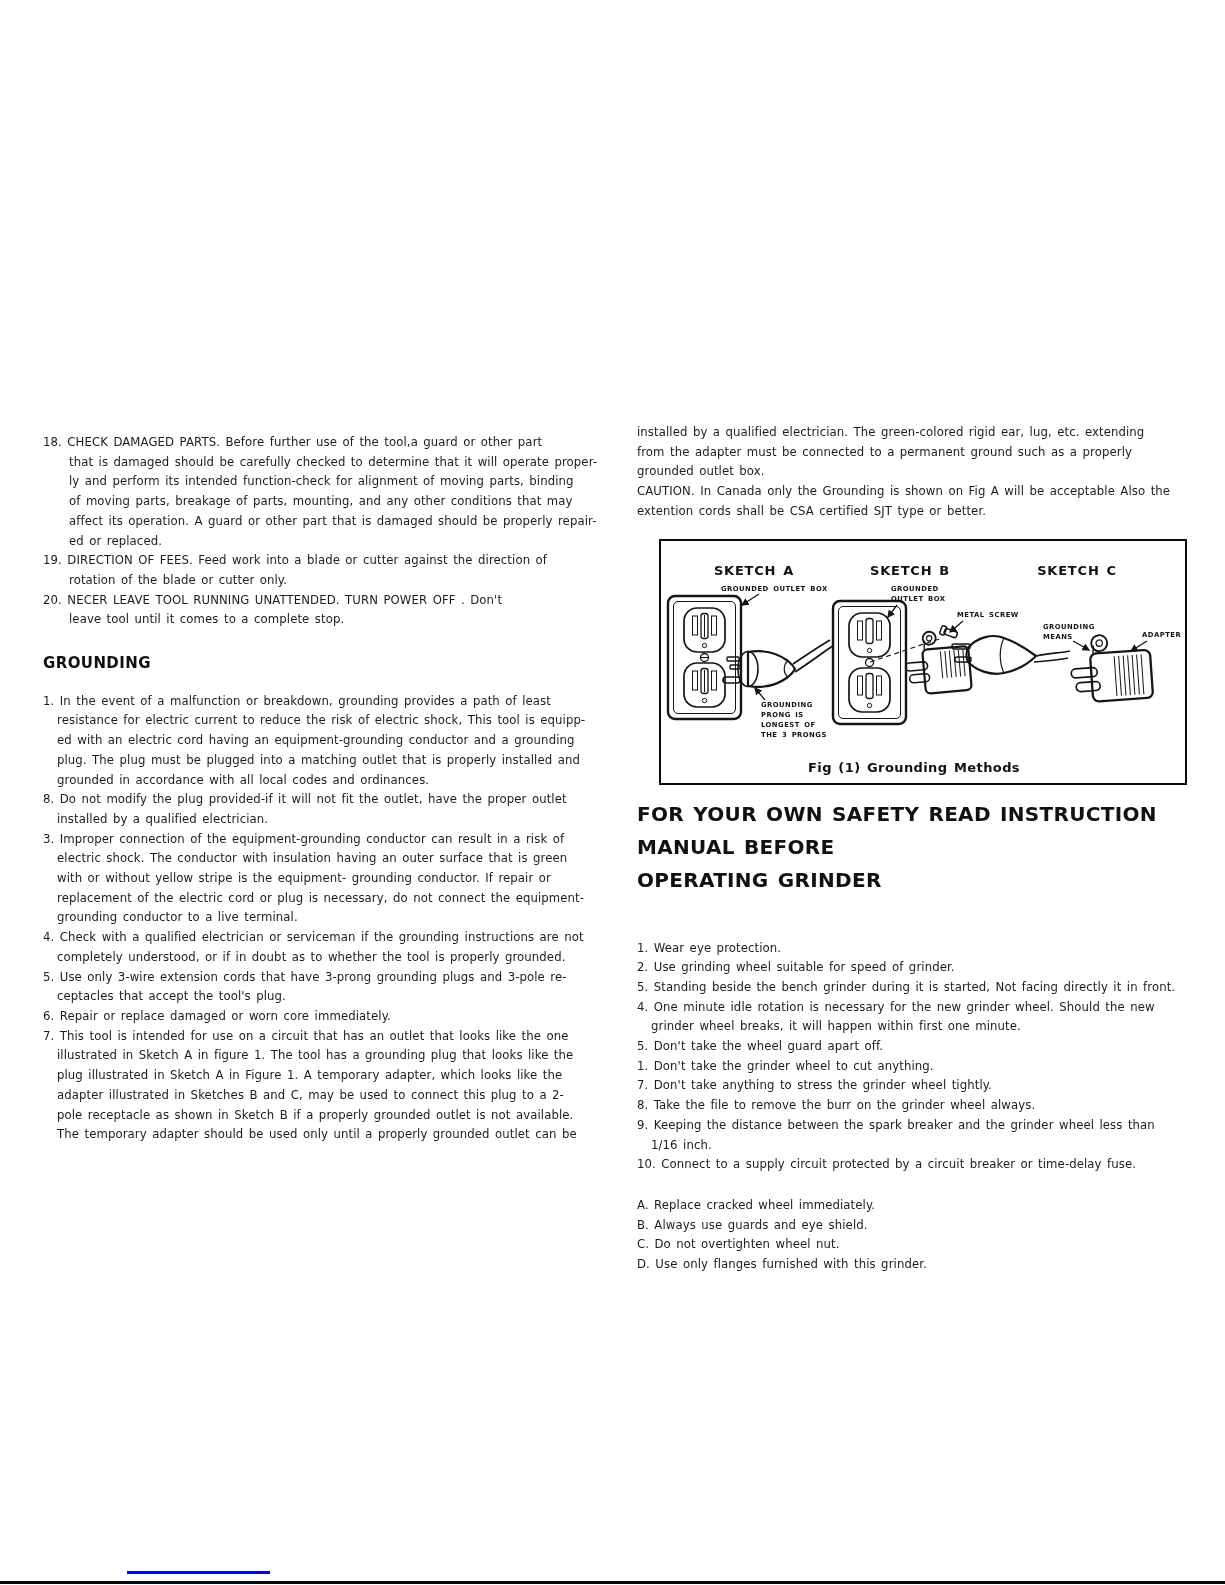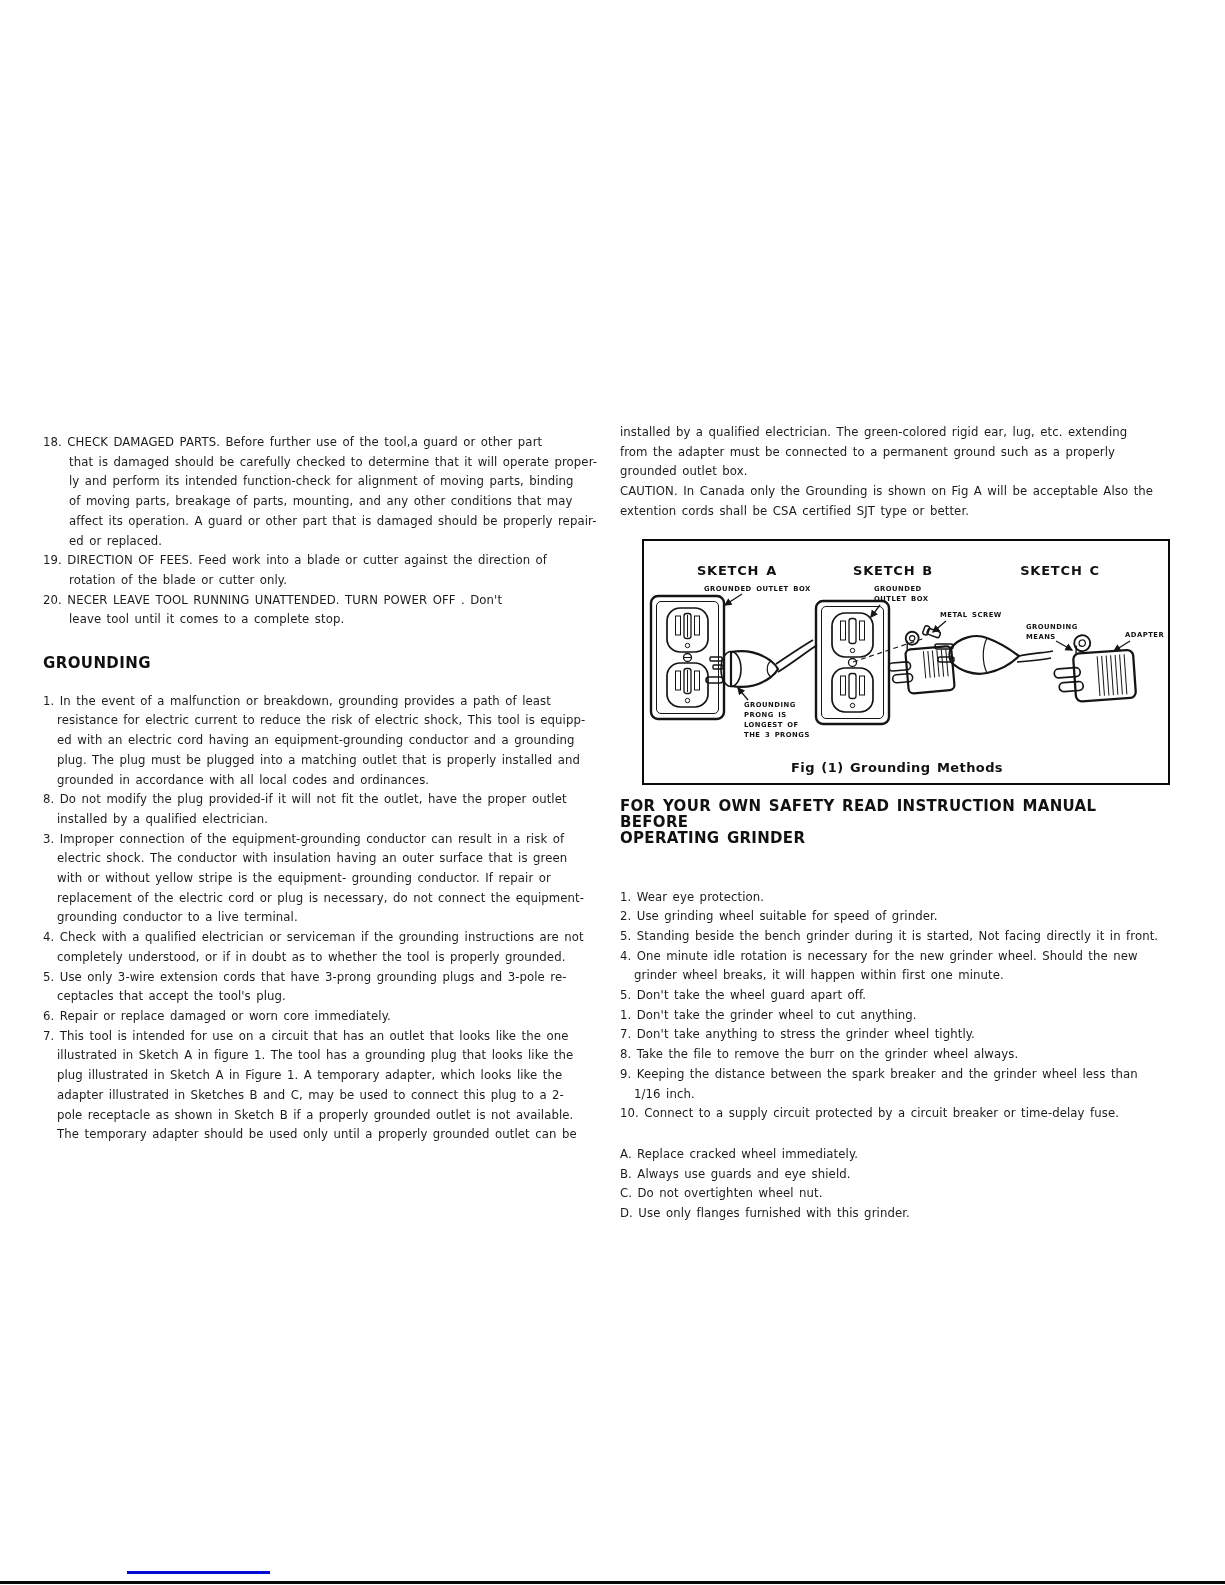--- a/index.html
+++ b/index.html
@@ -3,31 +3,31 @@
 <meta charset="utf-8">
 <style>
   html,body{margin:0;padding:0;}
   body{
     width:1225px;height:1585px;background:#ffffff;position:relative;overflow:hidden;
     font-family:"DejaVu Sans","Liberation Sans",sans-serif;color:#1c1c1c;
   }
   .page{position:absolute;inset:0;}
   .col{position:absolute;font-size:11.7px;line-height:19.7px;letter-spacing:0.1px;word-spacing:1.6px;}
   .col-left{left:43px;top:433px;width:560px;}
-  .col-right{left:620px;top:423px;width:548px;}
+  .col-right{left:637px;top:423px;width:548px;}
   .item{white-space:pre-line;}
   .indent-wide{padding-left:26px;text-indent:-26px;}
   .indent-narrow{padding-left:14px;text-indent:-14px;}
   .para{white-space:pre-line;}
   .h-grounding{
     font-size:15px;font-weight:bold;letter-spacing:0.4px;margin:24px 0 18px 0;color:#111;
   }
   .h-safety{
-    font-size:15px;font-weight:bold;letter-spacing:0.3px;word-spacing:2px;
-    line-height:16px;margin:13px 0 0 0;color:#111;
+    font-size:20px;font-weight:bold;letter-spacing:0.3px;word-spacing:2px;
+    line-height:33px;margin:13px 0 0 0;color:#111;
   }
   .safety-list{margin-top:42px;}
   .letter-list{margin-top:21px;}
   .figure-box{
     margin-top:17px;margin-left:22px;width:524px;height:242px;
     border:2.5px solid #0a0a0a;background:#fff;
   }
   .figure-box svg{display:block;}
   svg text{font-family:"DejaVu Sans","Liberation Sans",sans-serif;fill:#111;}
   .sk-title{font-size:13px;font-weight:bold;letter-spacing:0.8px;}

